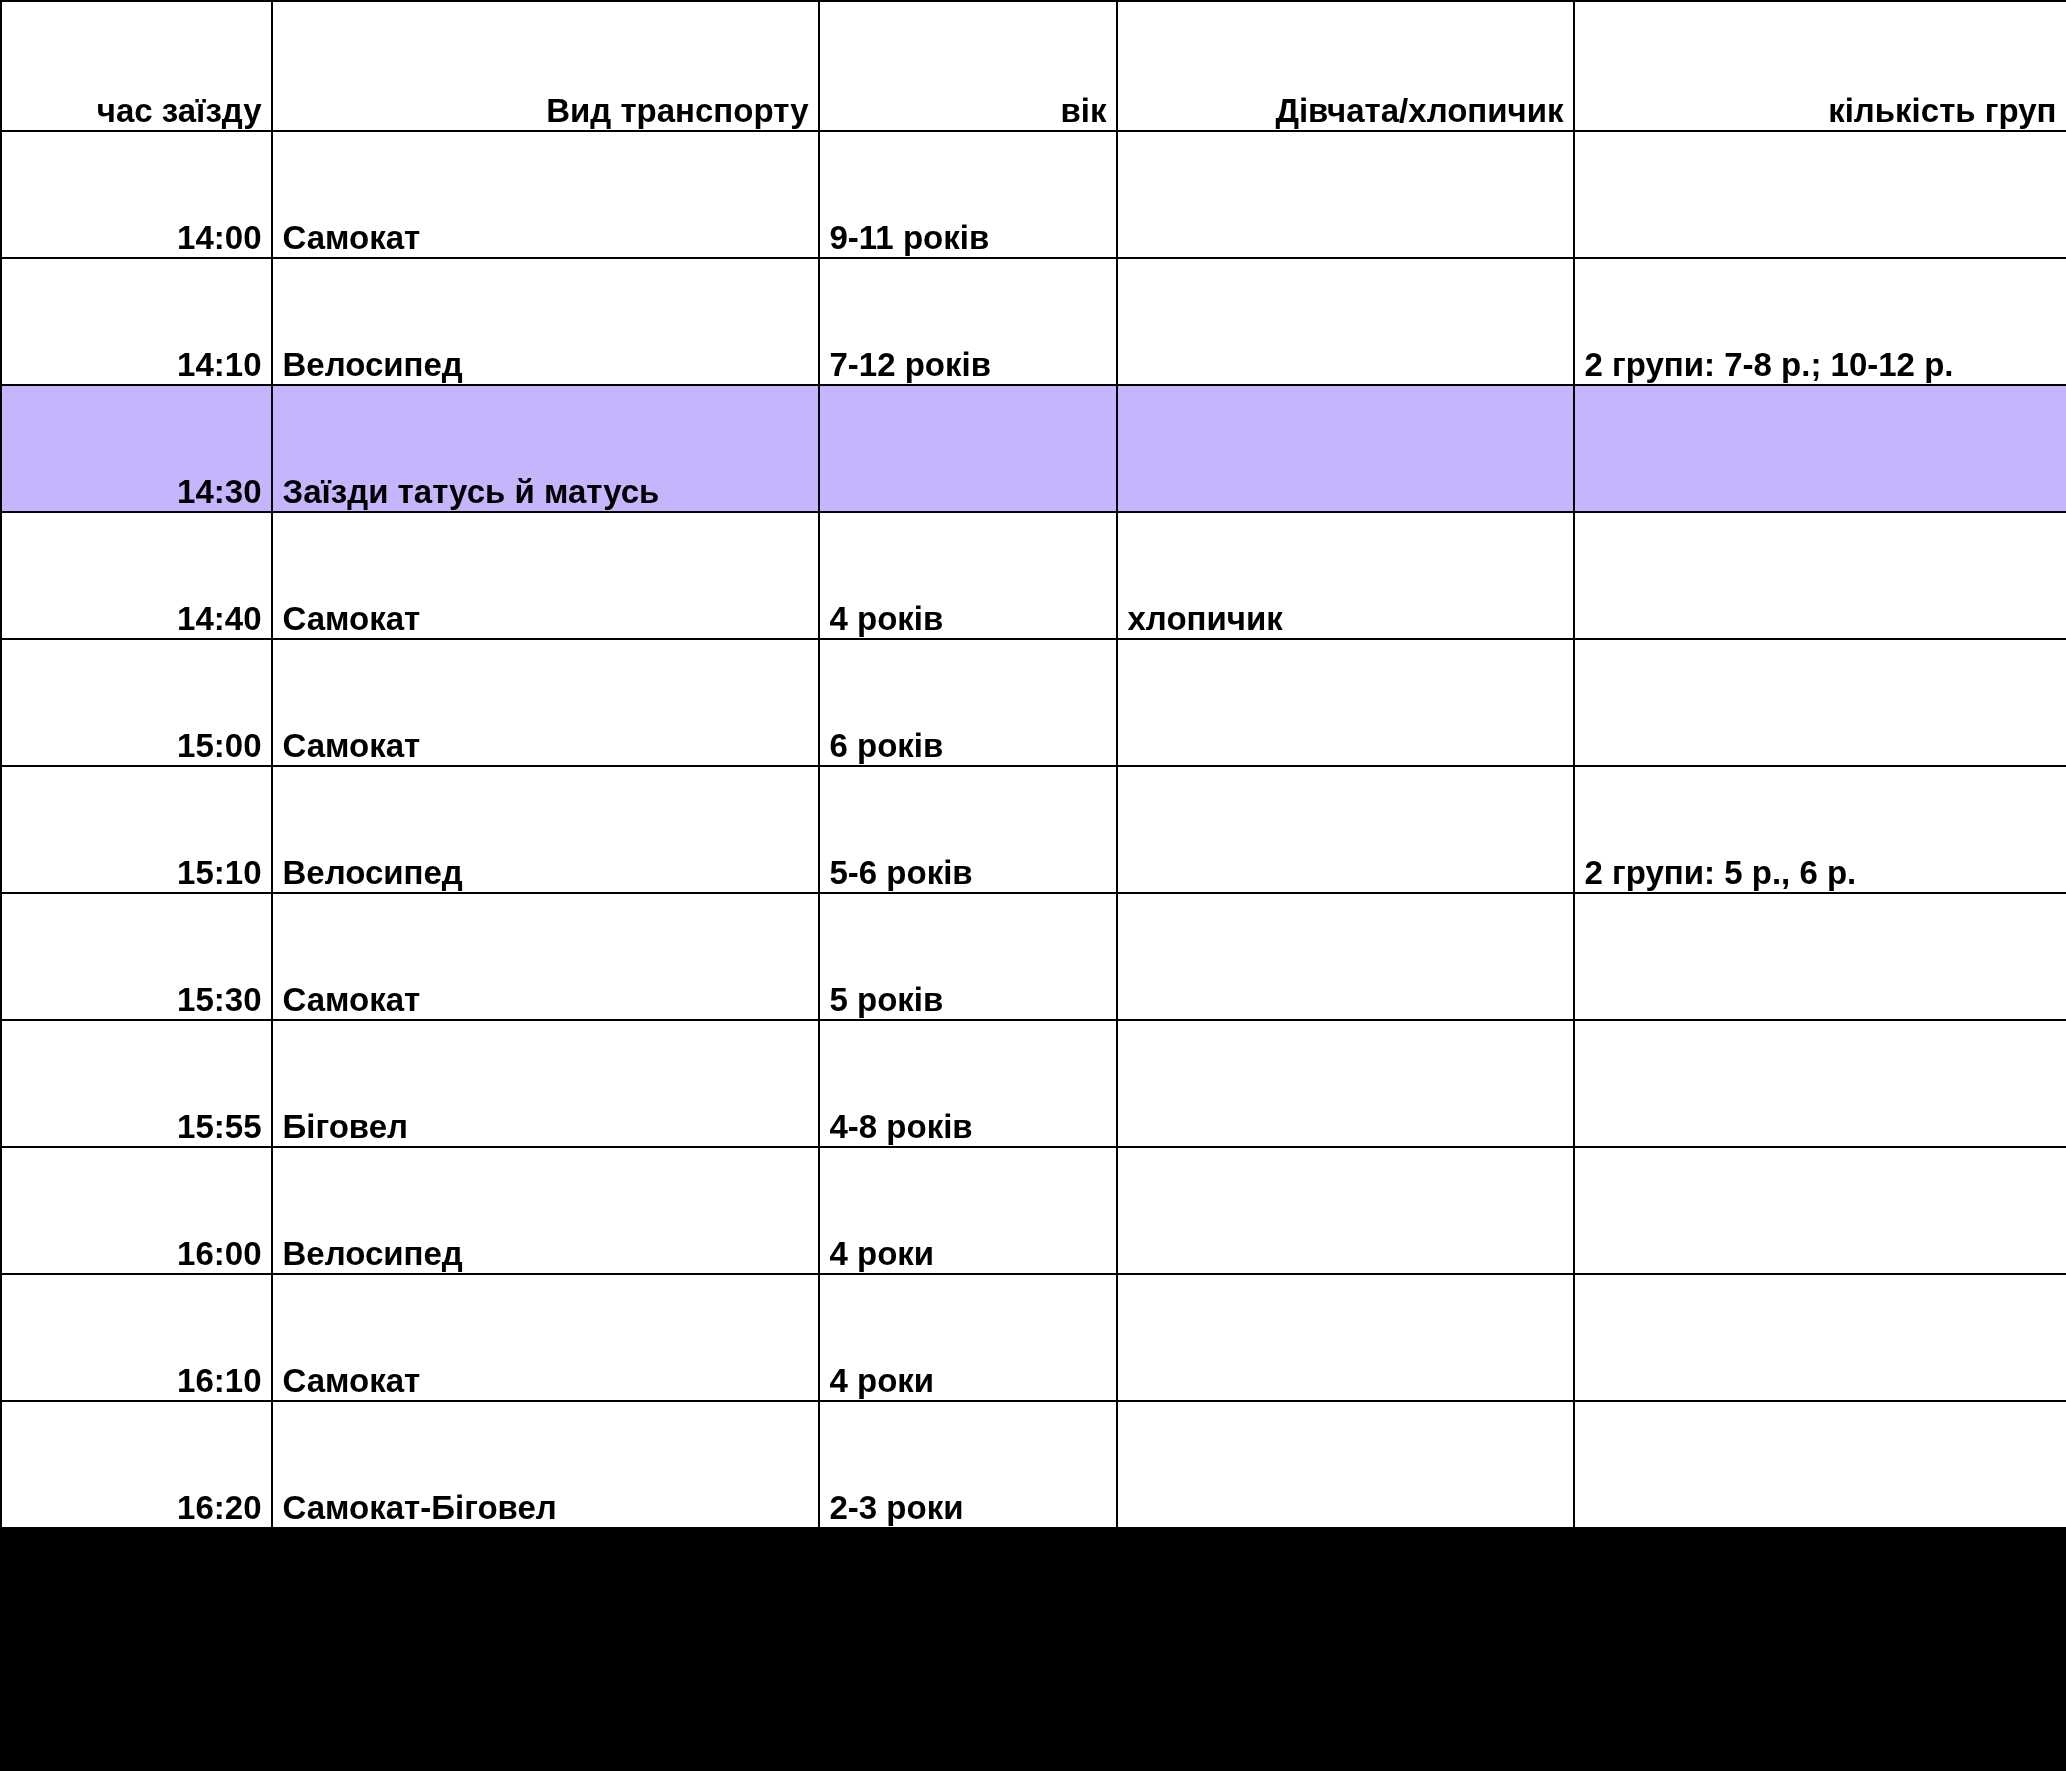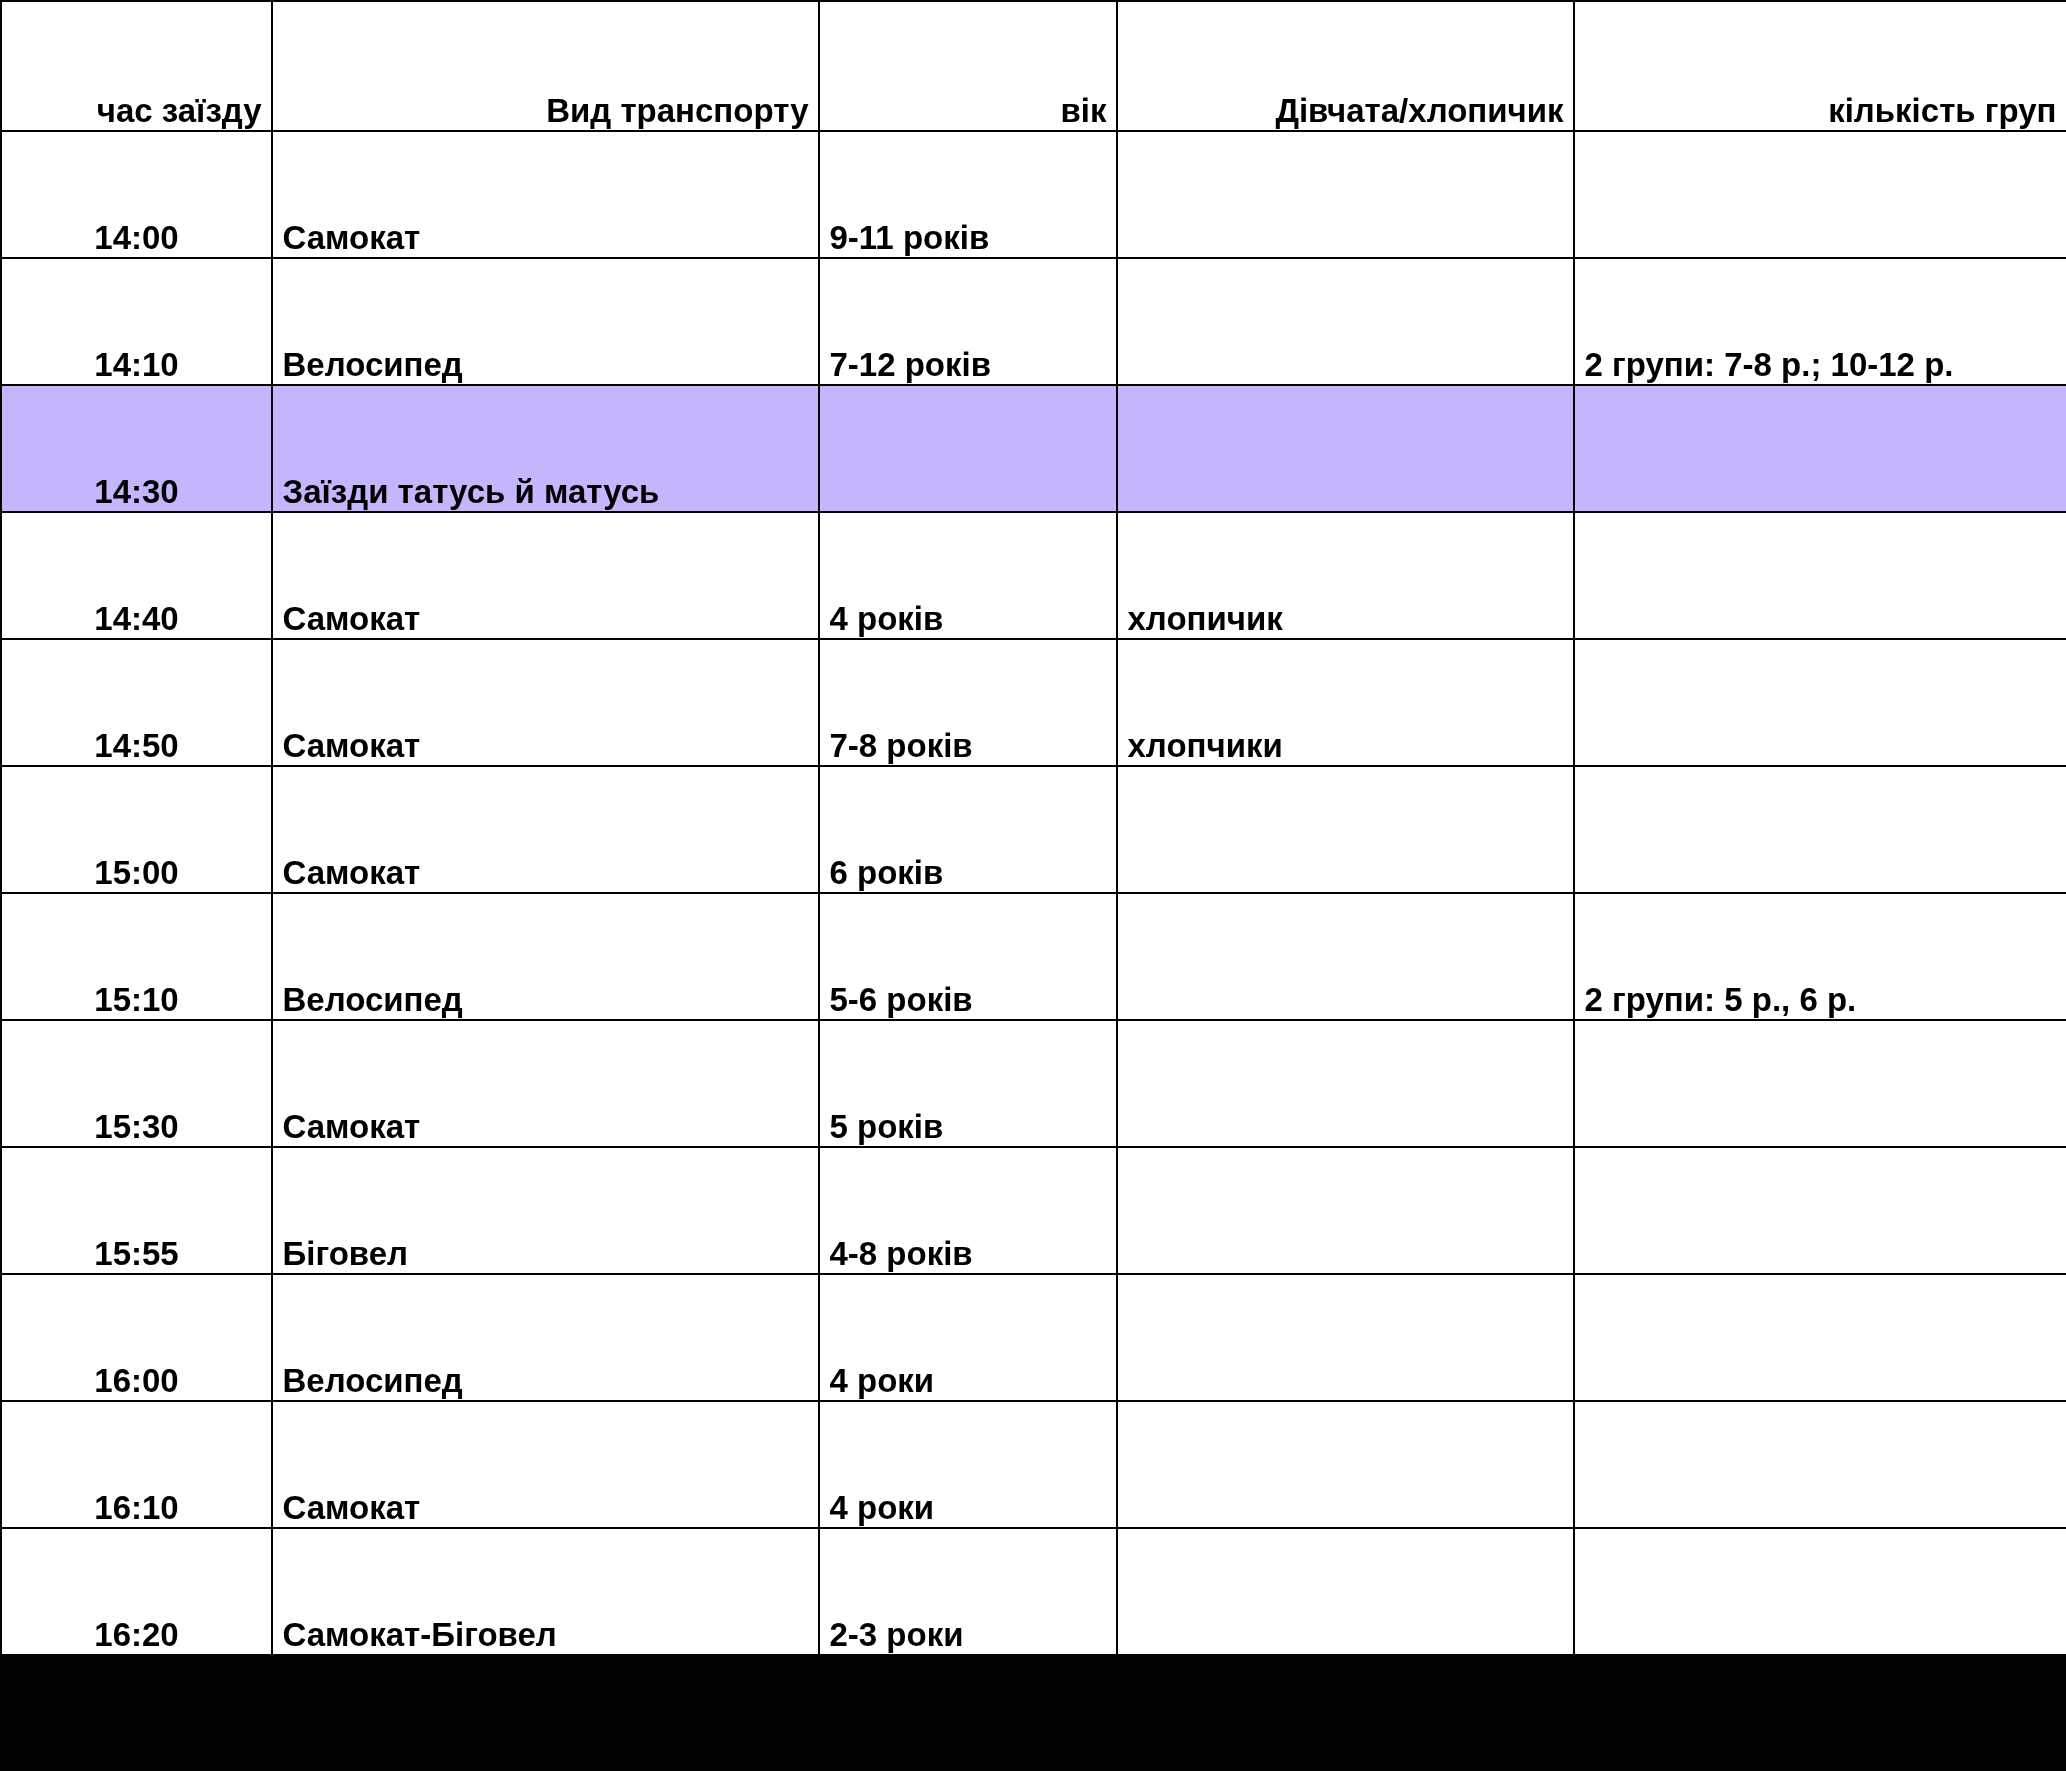--- a/index.html
+++ b/index.html
@@ -53,21 +53,21 @@
   }
   thead th.head-time {
     line-height: 1.16;
   }
   tbody tr { height: 127px; }
   tbody tr.row-parents td {
     background: #c4b5fd;
     vertical-align: bottom;
   }
   td.time {
-    text-align: center;
+    text-align: right;
     padding-right: 13.8px;
   }
   td.cell-wrap {
     line-height: 1.12;
     vertical-align: top;
     padding-top: 7.4px;
   }
   td.cell-groups-mid {
     vertical-align: bottom;
     padding-bottom: 5.3px;
@@ -117,27 +117,20 @@
         <td></td>
       </tr>
       <tr>
         <td class="time">14:40</td>
         <td>Самокат</td>
         <td>4 років</td>
         <td>хлопичик</td>
         <td></td>
       </tr>
       <tr>
-        <td class="time">14:50</td>
-        <td>Самокат</td>
-        <td>7-8 років</td>
-        <td>хлопчики</td>
-        <td></td>
-      </tr>
-      <tr>
         <td class="time">15:00</td>
         <td>Самокат</td>
         <td>6 років</td>
         <td></td>
         <td></td>
       </tr>
       <tr>
         <td class="time">15:10</td>
         <td>Велосипед</td>
         <td>5-6 років</td>

